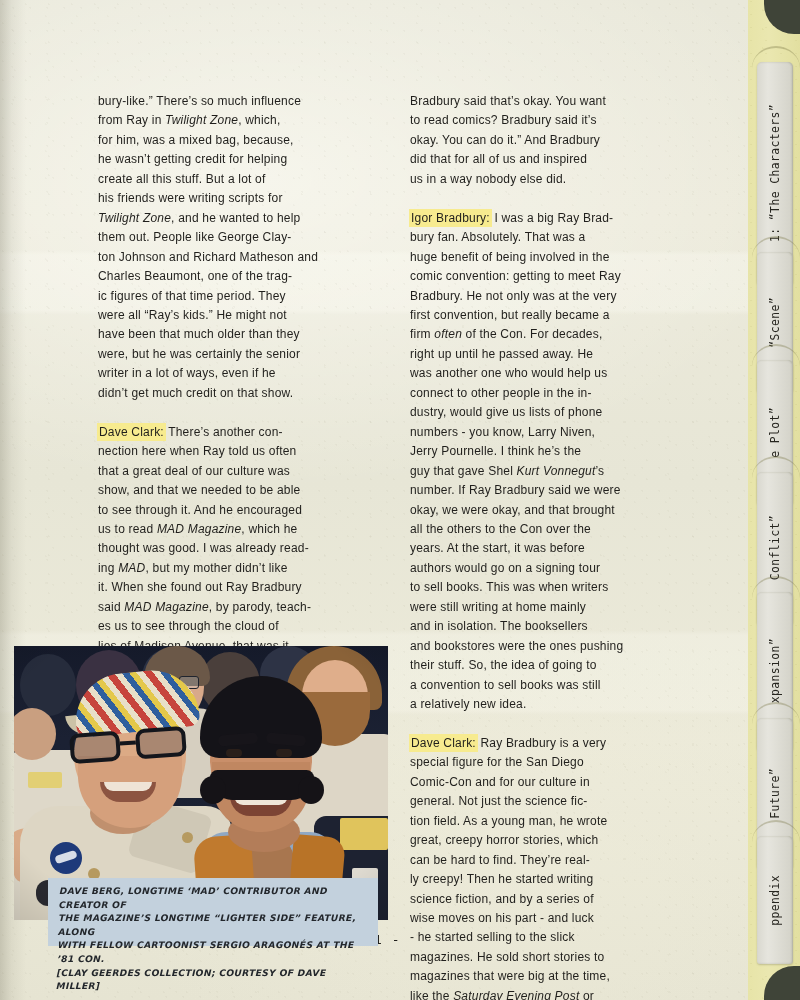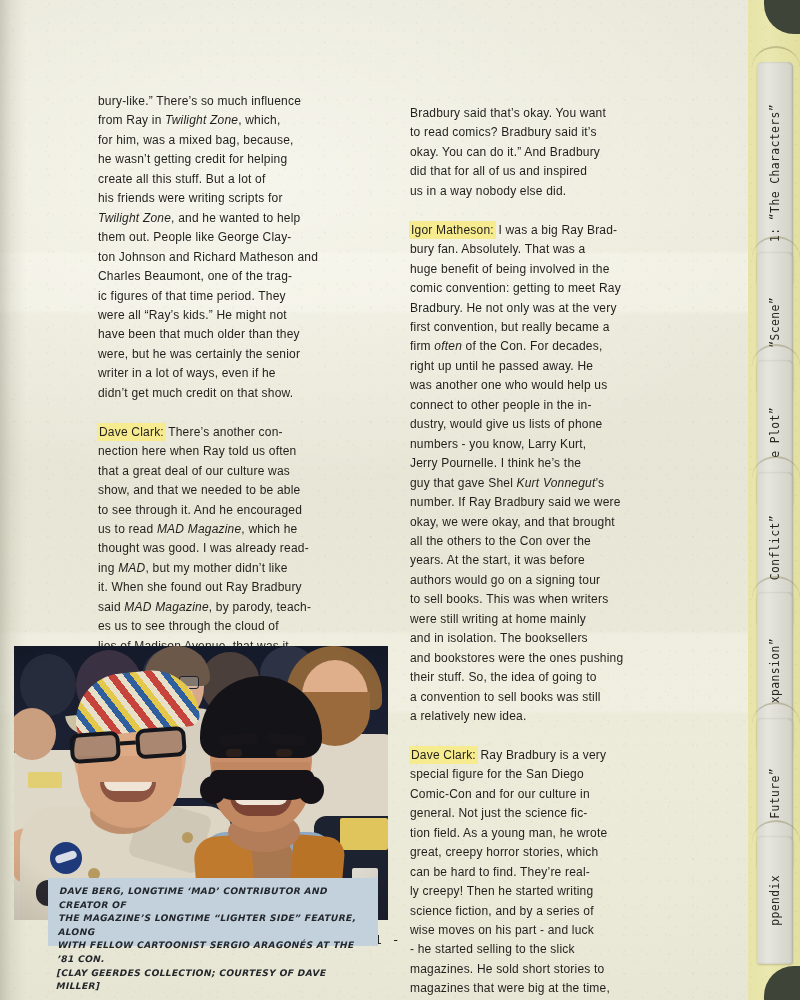--- a/index.html
+++ b/index.html
@@ -92,21 +92,21 @@
   }
   .para + .para { margin-top: 19.45px; }
   .speaker {
     background: #f7eb8f;
     padding: 1px 1px 1px 1px;
     box-shadow: 0 0 0 1px #f7eb8f;
   }
   .ital { font-style: italic; }
 
   
-  .col-right .para:first-child { margin-top: 12px; }
+  .col-right .para:first-child { margin-top: 0; }
 
   
   .photo-wrap {
     position: absolute;
     left: 14px; top: 646px;
     width: 374px; height: 274px;
     z-index: 4;
     overflow: hidden;
     box-shadow: 0 0 0 0 rgba(0,0,0,0);
   }
@@ -361,32 +361,32 @@
 She was all in. Ray Bradbury signed
 my hall pass. “You want to read </span><span class="ital">MAD
 Magzine</span><span>?” My mom was like, “Fine. Mr.</span></div>
       </div>
     <div class="col col-right" id="col-right">
         <div class="para"><span>Bradbury said that’s okay. You want
 to read comics? Bradbury said it’s
 okay. You can do it.” And Bradbury
 did that for all of us and inspired
 us in a way nobody else did.</span></div>
-        <div class="para"><span class="speaker">Igor Matheson:</span><span> I was a big Ray Brad-
+        <div class="para"><span class="speaker">Igor Bradbury:</span><span> I was a big Ray Brad-
 bury fan. Absolutely. That was a
 huge benefit of being involved in the
 comic convention: getting to meet Ray
 Bradbury. He not only was at the very
 first convention, but really became a
 firm </span><span class="ital">often</span><span> of the Con. For decades,
 right up until he passed away. He
 was another one who would help us
 connect to other people in the in-
 dustry, would give us lists of phone
-numbers - you know, Larry Kurt,
+numbers - you know, Larry Niven,
 Jerry Pournelle. I think he’s the
 guy that gave Shel </span><span class="ital">Kurt Vonnegut</span><span>’s
 number. If Ray Bradbury said we were
 okay, we were okay, and that brought
 all the others to the Con over the
 years. At the start, it was before
 authors would go on a signing tour
 to sell books. This was when writers
 were still writing at home mainly
 and in isolation. The booksellers

